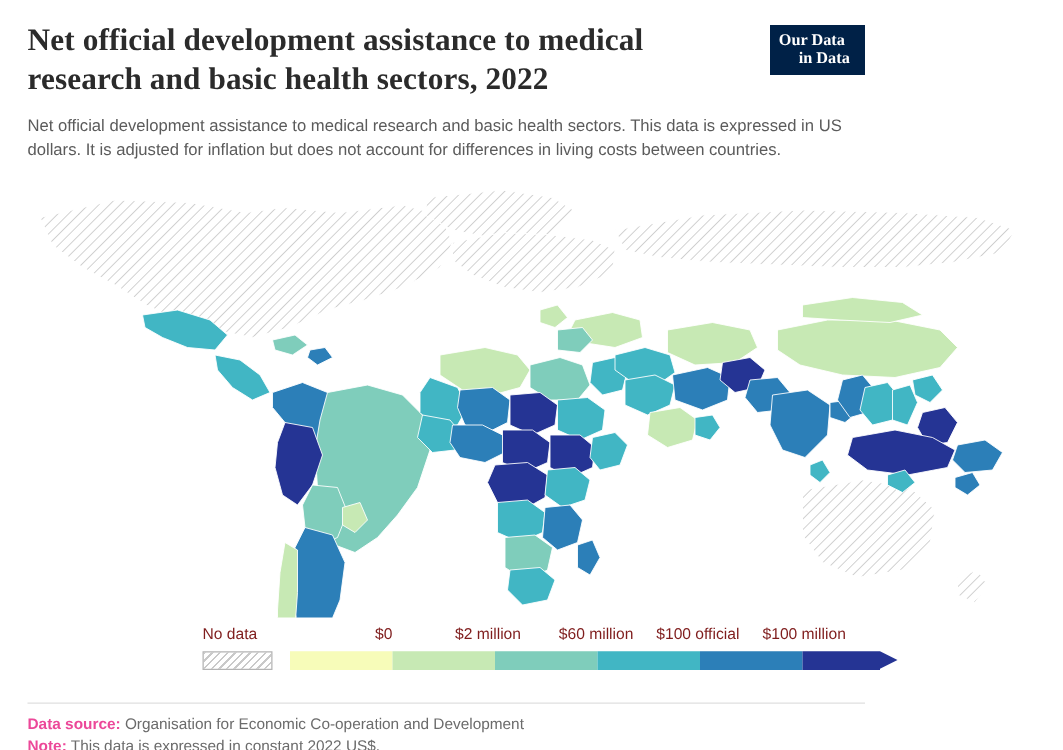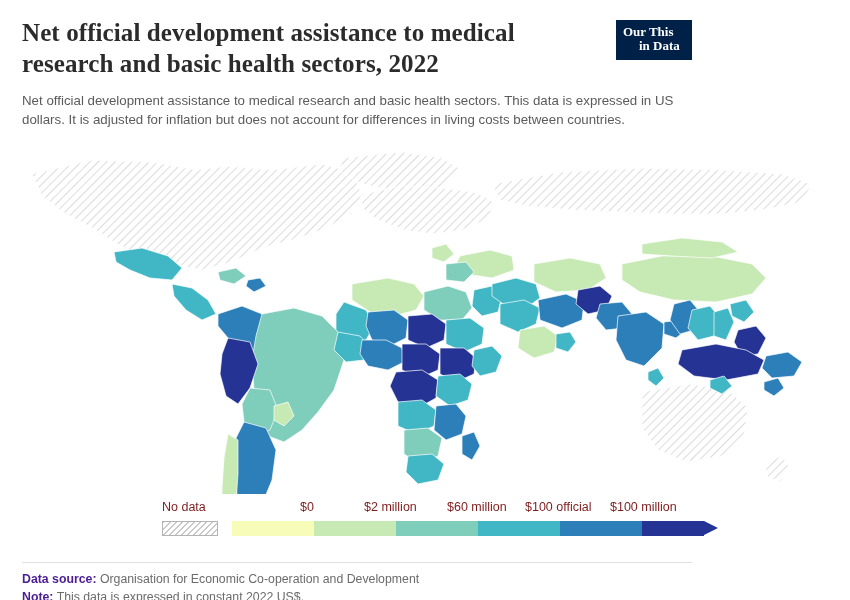--- a/index.html
+++ b/index.html
@@ -125,38 +125,38 @@
   }
   .footer {
     margin-top: 14px;
     border-top: 1px solid #e0e0e0;
     padding-top: 7px;
     font-size: 12.3px;
     color: #6b6b6b;
     line-height: 1.5;
     position: relative;
   }
-  .footer b { color: #4c1d95; }
+  .footer b { color: #ec4899; }
   .footer-right {
     position: absolute;
     right: 0;
     top: 7px;
     font-size: 12.3px;
     color: #6b6b6b;
   }
 </style>
 </head>
 <body>
 
 <div class="page">
 
   <div class="header">
     <h1 class="title">Net official development assistance to medical research and basic health sectors, 2022</h1>
     <div class="owid-logo">
-      <span>Our This</span>
+      <span>Our Data</span>
       <span class="l2">in Data</span>
     </div>
   </div>
 
   <div class="subtitle">Net official development assistance to medical research and basic health sectors. This data is expressed in US dollars. It is adjusted for inflation but does not account for differences in living costs between countries.</div>
 
   <div class="map-wrap">
     <svg class="map" viewBox="0 0 806 350" xmlns="http://www.w3.org/2000/svg">
       <defs>
         <pattern id="hatch" width="6" height="6" patternTransform="rotate(45)" patternUnits="userSpaceOnUse">

